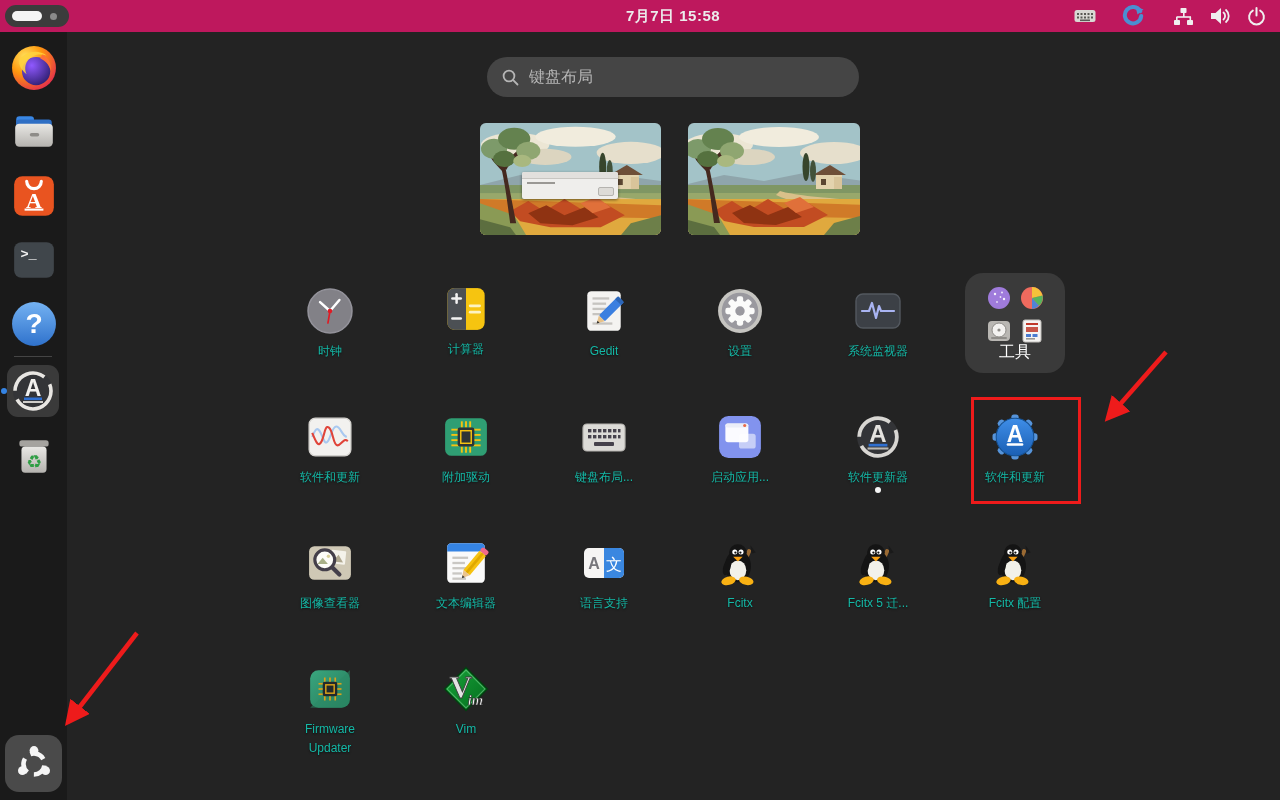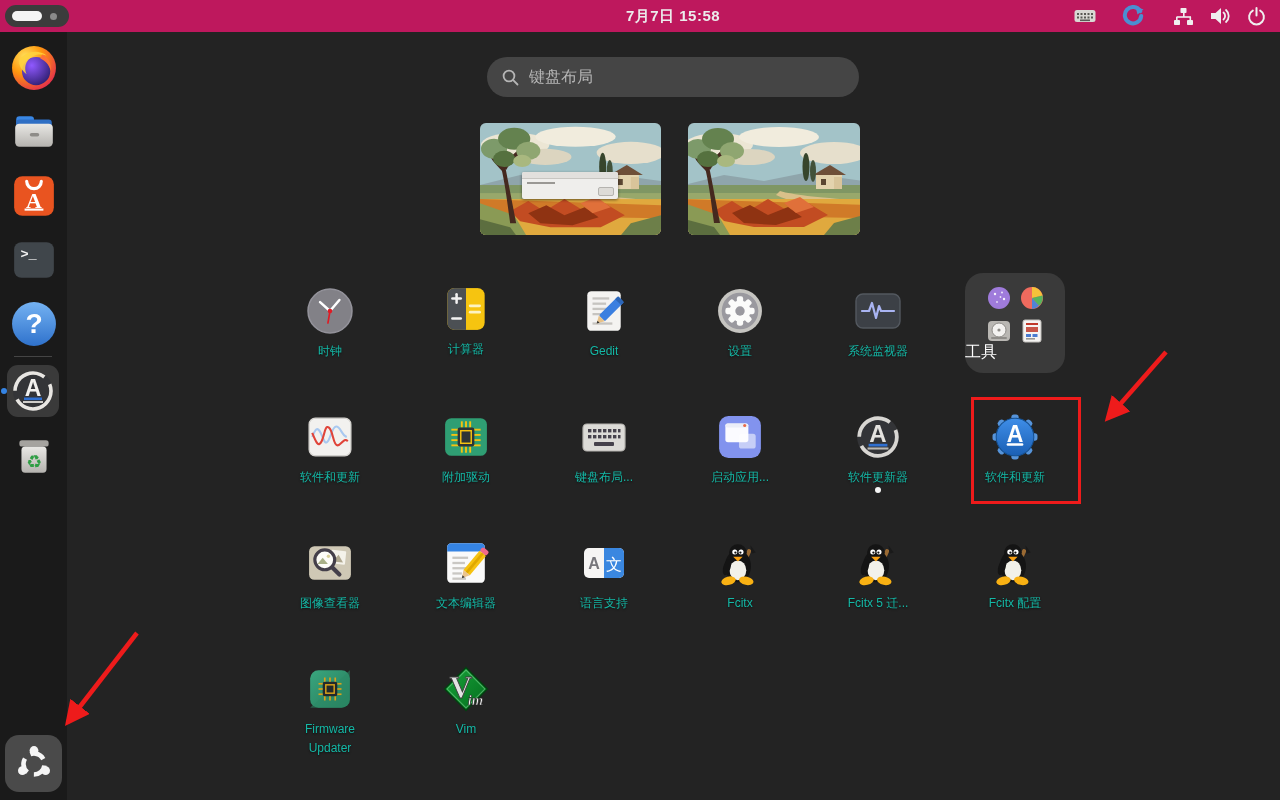--- a/index.html
+++ b/index.html
@@ -42,21 +42,21 @@
   .mini-dialog .btn{position:absolute;right:4px;bottom:3px;width:14px;height:7px;background:#dddbd7;border:1px solid #b5b3af;border-radius:2px;}
   
   .cell{position:absolute;width:130px;display:flex;flex-direction:column;align-items:center;}
   .appicon{width:48px;height:48px;display:flex;align-items:center;justify-content:center;}
   .applabel{margin-top:7px;color:#14b8a6;font-size:12px;line-height:19px;text-align:center;
     text-shadow:0 1px 2px rgba(0,0,0,.6);}
   .narrow{max-width:92px;}
   .folder{position:absolute;left:965px;top:273px;width:100px;height:100px;background:#3a3a3a;border-radius:18px;}
   .folder .minis{position:absolute;left:0;right:0;top:13px;display:flex;justify-content:center;gap:9px;flex-wrap:wrap;width:62px;margin:0 auto;}
   .folder .mini{width:24px;height:24px;display:flex;align-items:center;justify-content:center;}
-  .folder .flabel{position:absolute;left:0;right:0;bottom:10px;color:#fff;font-size:16px;}
+  .folder .flabel{position:absolute;left:0;right:0;bottom:10px;text-align:center;color:#fff;font-size:16px;}
   
   .redbox{position:absolute;left:971px;top:397px;width:104px;height:101px;border:3px solid #ee1b1b;z-index:40;pointer-events:none;}
   .arrows{position:absolute;left:0;top:0;z-index:41;pointer-events:none;}
 </style>
 </head>
 <body>
 
 <svg width="0" height="0" style="position:absolute">
   <defs>
     <radialGradient id="fxOuter" cx="30%" cy="25%" r="85%">

